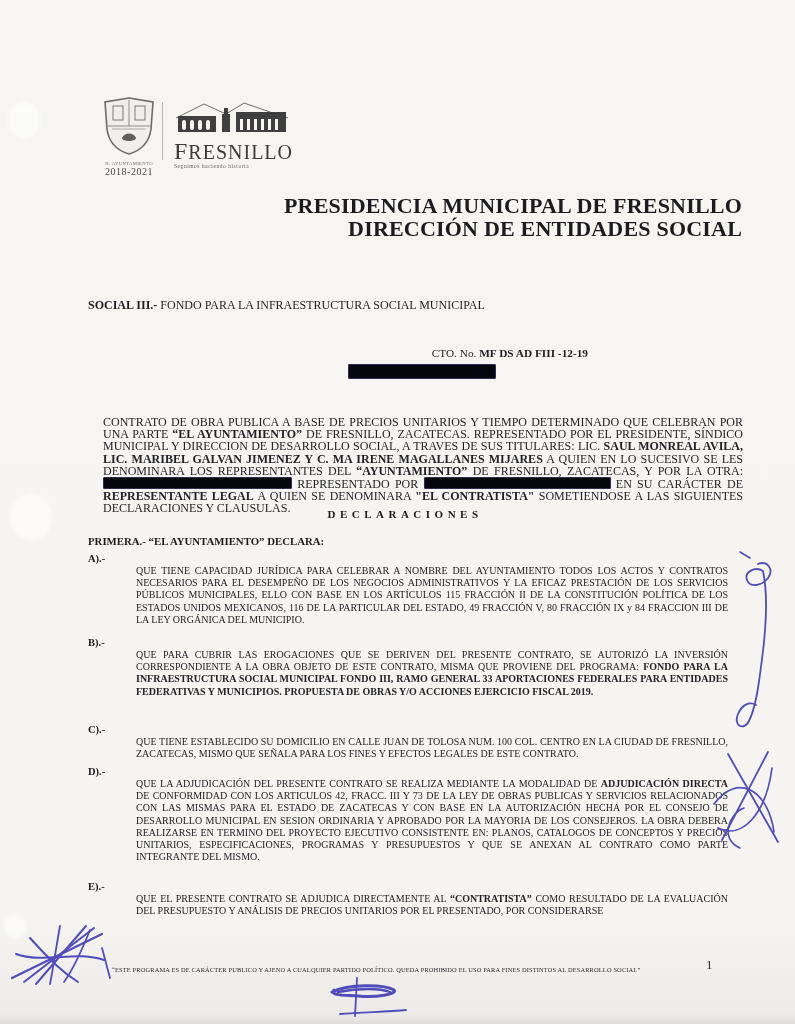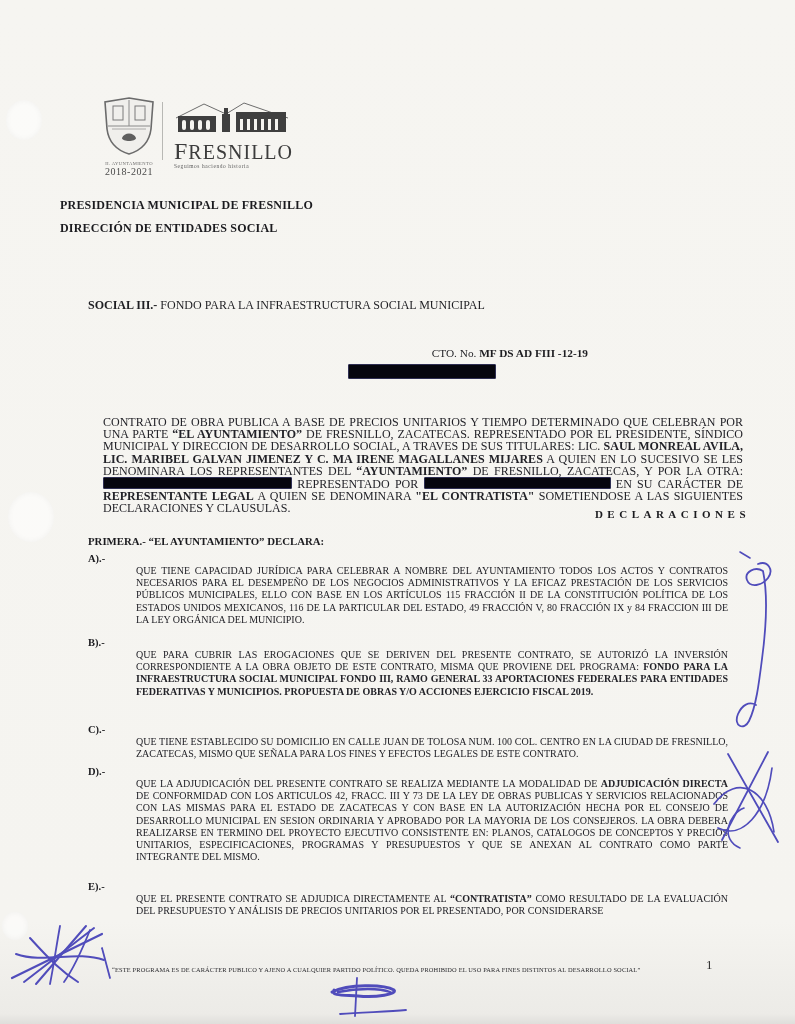--- a/index.html
+++ b/index.html
@@ -14,36 +14,36 @@
   
   .crest-wrap{position:absolute;left:98px;top:96px;width:62px;text-align:center;}
   .crest-cap1{font-size:4.6px;letter-spacing:.4px;color:#6a6a6a;margin-top:1px;}
   .crest-cap2{font-size:10px;color:#4a4a4a;letter-spacing:.5px;}
   .logo-divider{position:absolute;left:162px;top:102px;height:58px;width:1px;background:#b8b8b4;}
   .brand-wrap{position:absolute;left:174px;top:100px;width:126px;text-align:left;}
   .brand-name{font-size:20px;color:#3c3c3c;letter-spacing:1px;line-height:20px;margin-top:1px;}
   .brand-name::first-letter{font-size:24px;}
   .brand-tagline{font-size:5.4px;color:#5c5c5c;letter-spacing:.6px;margin-top:1px;}
   
-  .titles{position:absolute;left:60px;top:194px;width:690px;text-align:left;
-    font-weight:bold;font-size:12px;line-height:23px;letter-spacing:.2px;color:#1b1b1f;}
+  .titles{position:absolute;left:52px;top:194px;width:690px;text-align:right;
+    font-weight:bold;font-size:22px;line-height:23px;letter-spacing:.2px;color:#1b1b1f;}
   .subtitle{position:absolute;left:60px;top:253px;width:690px;text-align:center;
     font-weight:bold;font-size:11.6px;letter-spacing:.2px;color:#1b1b1f;}
   
   .program{position:absolute;left:88px;top:297px;width:650px;font-size:12px;line-height:17.5px;color:#1e1e22;}
   .cto-line{position:absolute;left:298px;top:347px;width:290px;text-align:right;font-size:11.3px;color:#1e1e22;}
   .b{font-weight:bold;}
   .redact{display:inline-block;height:10px;background:#06060e;border:1px solid #2e2e52;
     vertical-align:-1px;border-radius:1px;}
   .cto-redaction{position:absolute;left:348px;top:364px;width:146px;height:13px;
     background:#06060e;border:1px solid #2e2e52;border-radius:1px;}
   
   .intro{position:absolute;left:88px;top:401px;width:640px;margin:15px;
     text-align:justify;font-size:12px;line-height:12.2px;color:#222228;}
-  .decl-heading{position:absolute;left:60px;top:508px;width:690px;text-align:right;
+  .decl-heading{position:absolute;left:60px;top:508px;width:690px;text-align:center;
     font-weight:bold;font-size:11px;letter-spacing:4.5px;color:#1b1b1f;}
   .primera{position:absolute;left:88px;top:535px;font-weight:bold;font-size:10.8px;color:#1b1b1f;}
   .clause{position:absolute;left:88px;width:640px;}
   .clabel{font-weight:bold;font-size:10.5px;color:#1b1b1f;}
   .ctext{margin:1px 0 0 48px;text-align:justify;font-size:10px;line-height:12.2px;color:#222228;}
   
   .footer-disclaimer{position:absolute;left:112px;top:966px;font-size:6.4px;
     letter-spacing:.15px;color:#2a2a2e;white-space:nowrap;}
   .page-number{position:absolute;left:706px;top:957px;font-size:13px;color:#333;}
   

